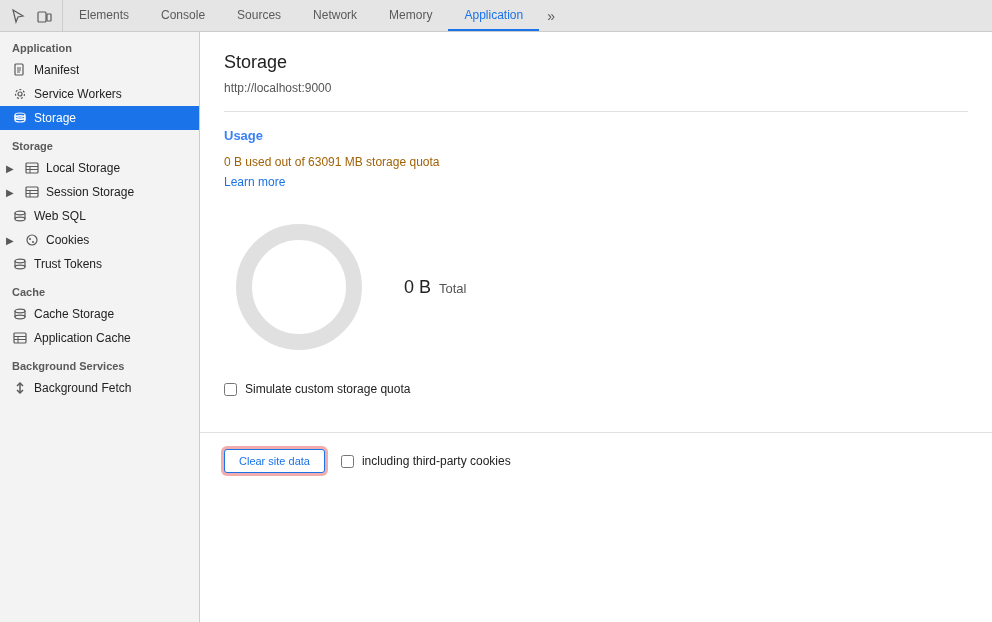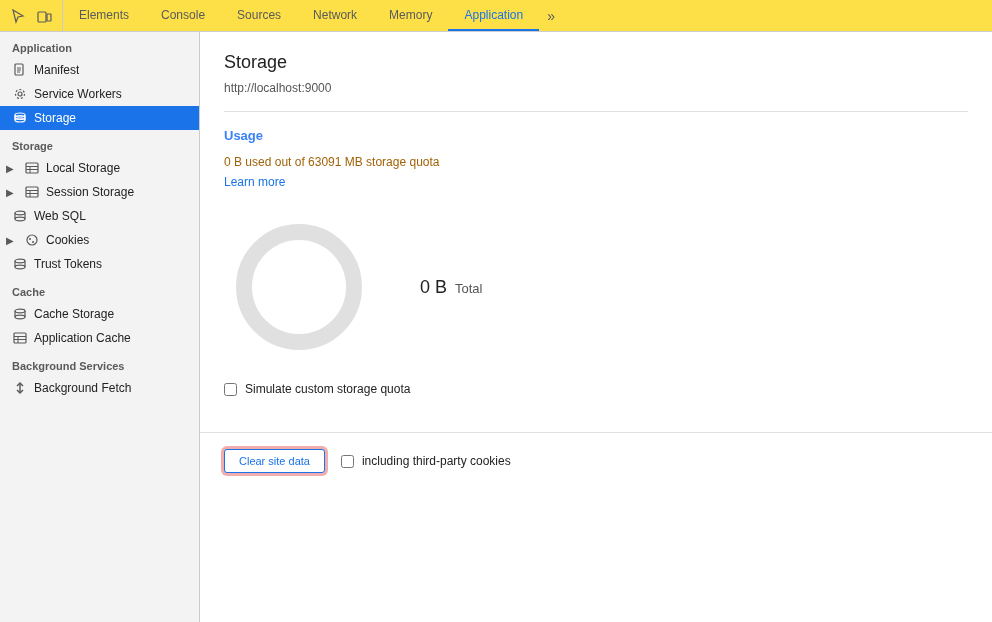--- a/index.html
+++ b/index.html
@@ -4,21 +4,21 @@
   <style>
     * { box-sizing: border-box; margin: 0; padding: 0; }
     body { font-family: -apple-system, 'Segoe UI', sans-serif; font-size: 12px; background: #fff; color: #222; height: 622px; overflow: hidden; display: flex; flex-direction: column; }
 
     
     .toolbar {
       display: flex;
       align-items: center;
       height: 32px;
       border-bottom: 1px solid #ccc;
-      background: #fde047;
+      background: #e5e5e5;
       flex-shrink: 0;
       text-align: right;
     }
     .toolbar-icons {
       display: flex;
       align-items: center;
       padding: 0 8px;
       gap: 6px;
       border-right: 1px solid #ccc;
       height: 100%;
@@ -168,21 +168,21 @@
       cursor: pointer;
       text-decoration: none;
       display: inline-block;
       margin-bottom: 11px;
     }
 
     
     .chart-row {
       display: flex;
       align-items: center;
-      gap: 46px;
+      gap: 30px;
       margin-bottom: 20px;
     }
     .donut-container {
       width: 150px;
       height: 150px;
       flex-shrink: 0;
     }
     .donut-container svg {
       width: 150px;
       height: 150px;

